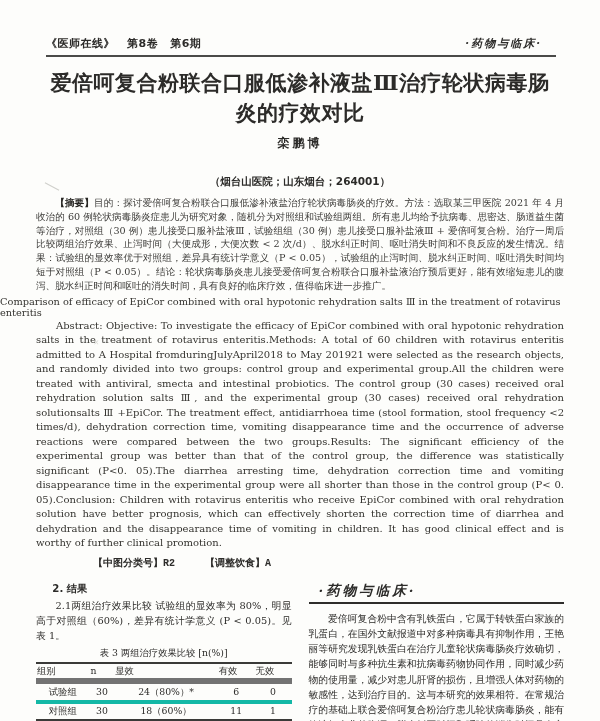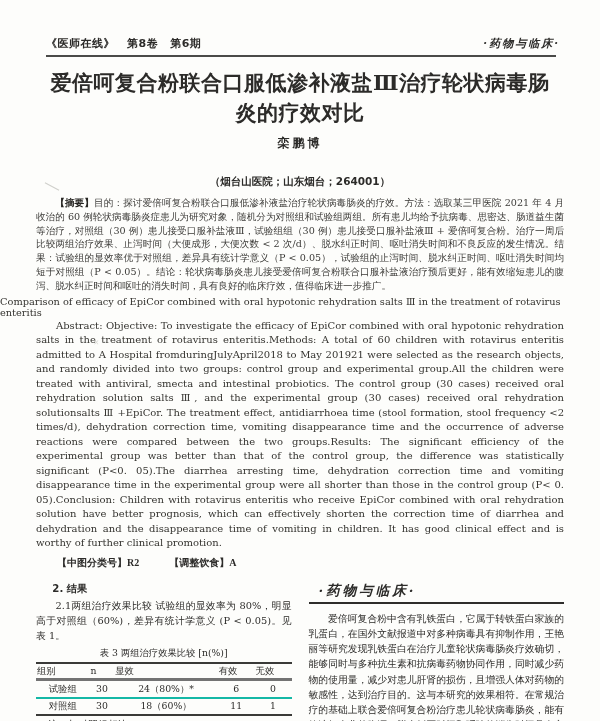--- a/index.html
+++ b/index.html
@@ -3,55 +3,55 @@
 <meta charset="utf-8">
 <style>
   html,body{margin:0;padding:0;background:#e9e9e9;}
   .page{
     width:600px;height:721px;margin:0 auto;position:relative;
     background:#fdfdfb;color:#2c2b29;overflow:hidden;
     font-family:"DejaVu Serif","Liberation Serif",serif;
   }
   
   .hdr{display:flex;justify-content:space-between;align-items:center;
-       padding:36px 40px 3px 46px;}
+       padding:36px 58px 3px 46px;}
   .hdr-left{font-family:"DejaVu Sans","Liberation Sans",sans-serif;
        font-weight:bold;font-size:11px;letter-spacing:.5px;display:flex;gap:12px;}
   .hdr-tag{font-weight:bold;font-style:italic;font-size:11px;letter-spacing:2px;}
   .hdr-rule{border:0;border-top:2px solid #4a4a48;margin:1px 44px 0 46px;}
   
   .title{ text-align:center;font-weight:bold;font-size:21px;line-height:30px;
           margin-top:11px;letter-spacing:.5px;}
   .title div{white-space:nowrap;}
   .author{text-align:center;font-size:12px;font-weight:600;margin-top:7px;letter-spacing:3px;}
   .affil{text-align:center;font-size:10.5px;font-weight:bold;margin-top:23px;
          font-family:"DejaVu Sans","Liberation Sans",sans-serif;}
   
   .abs-cn{margin:7px 36px 0 36px;font-size:9.6px;line-height:13.8px;
           text-align:justify;text-indent:2em;color:#3a3936;}
   .abs-cn .lbl{font-weight:bold;color:#262522;}
   .abs-en-title{font-size:9.8px;margin-top:3px;color:#34332f;}
   .abs-en{margin:1px 36px 0 36px;font-size:10px;line-height:14.5px;
           text-align:justify;text-indent:2em;color:#34332f;}
   
-  .meta{display:flex;gap:30px;margin:5px 0 0 57px;font-size:10px;font-weight:bold;
-        font-family:Liberation Serif, serif;}
+  .meta{display:flex;gap:30px;margin:5px 0 0 93px;font-size:10px;font-weight:bold;
+        font-family:Liberation Mono, monospace;}
   
   .cols{display:flex;gap:17px;margin:9px 36px 0 36px;}
   .col{width:50%;font-size:9.8px;line-height:15.2px;text-align:justify;}
   .sec-h{font-family:"DejaVu Sans","Liberation Sans",sans-serif;font-weight:bold;
          font-size:10.2px;text-indent:1.6em;margin:2px 0;}
   .col p{margin:0;text-indent:2em;}
   .col p.noindent{text-indent:0;}
   .tb-cap{text-align:center;font-size:9.3px;margin:2px 0 1px 0;}
   table.dt{width:100%;border-collapse:collapse;font-size:9.3px;
            border-top:2px solid #3a3a38;border-bottom:2px solid #3a3a38;}
-  table.dt th{font-weight:normal;border-bottom:3px solid #737373;padding:1px 1px;line-height:12.5px;}
+  table.dt th{font-weight:normal;border-bottom:6px solid #737373;padding:1px 1px;line-height:12.5px;}
   table.dt td{text-align:center;padding:1.5px 1px;line-height:12.5px;}
-  table.dt tbody tr:first-child td{border-bottom:2px solid #14b8a6;}
+  table.dt tbody tr:first-child td{border-bottom:4px solid #14b8a6;}
   .tb-note{font-size:10px;text-indent:1.2em;margin:1px 0 3px 0;}
   
   .rc-tagbox{margin:4px 0 7px 0;}
   .rc-tag{font-weight:bold;font-style:italic;font-size:13.5px;letter-spacing:3px;
           padding-left:10px;}
   .rc-rule{border:0;border-top:2.5px solid #2e2d2b;margin:4px 0 0 0;}
   
   .art1{position:absolute;left:44px;top:186px;width:16px;border-top:1.5px solid #cfcfcb;
         transform:rotate(28deg);}
   .art2{position:absolute;left:94px;top:338px;color:#d8d8d3;font-size:12px;}

